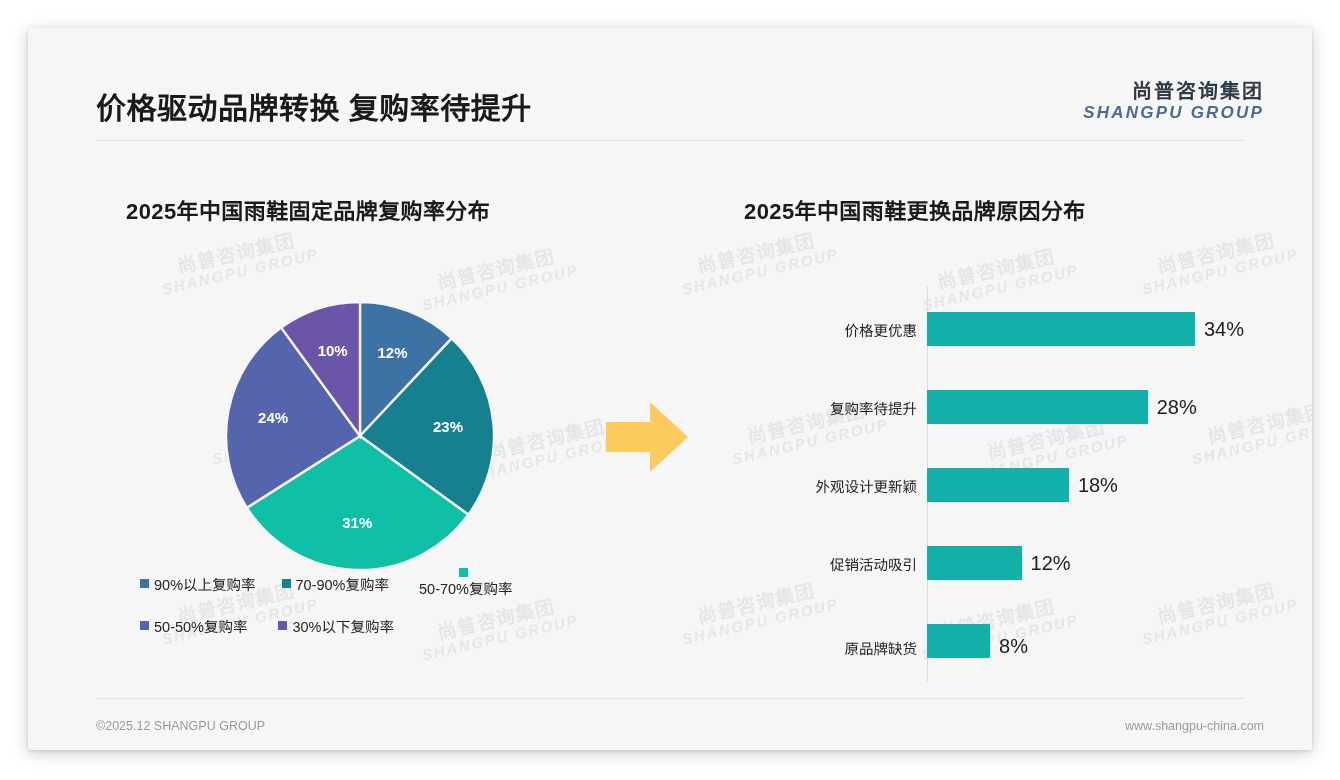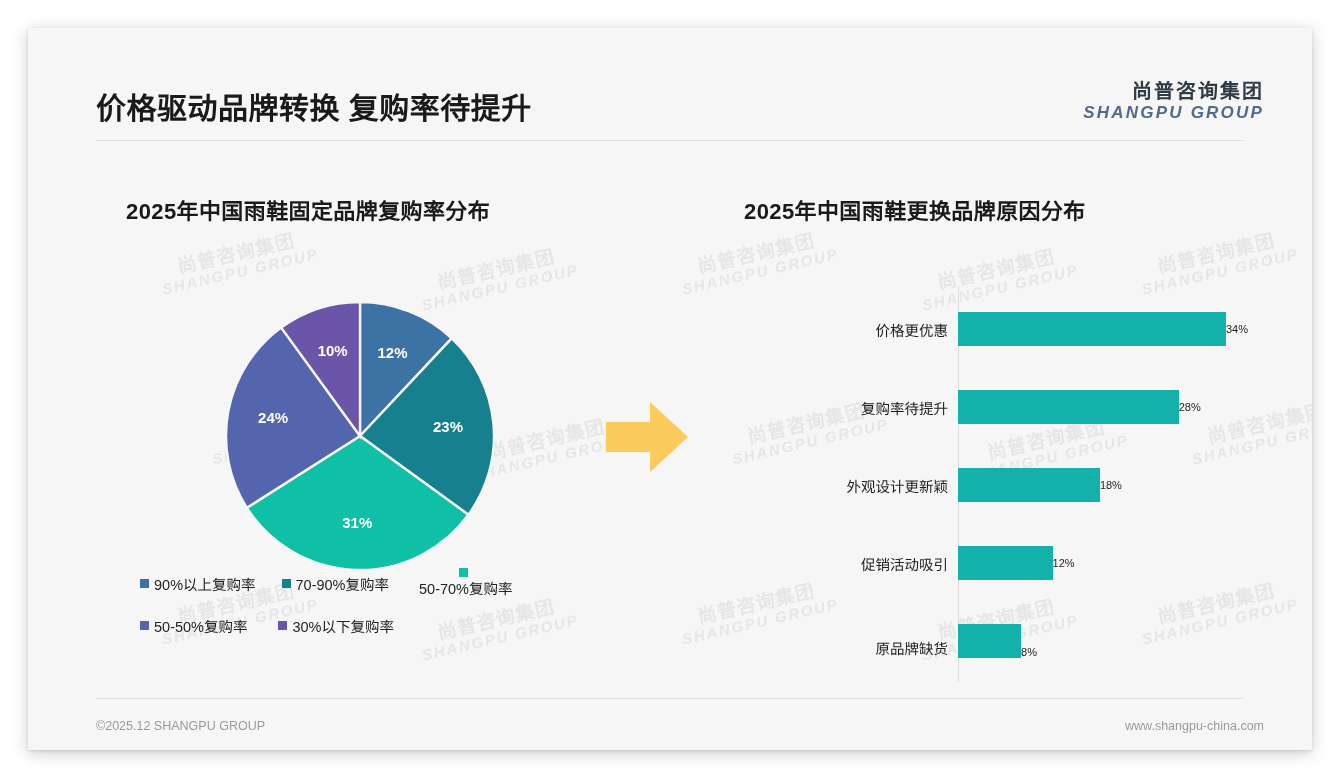--- a/index.html
+++ b/index.html
@@ -168,21 +168,21 @@
   #arrow {
     position: absolute;
     left: 578px;
     top: 372px;
     z-index: 4;
   }
 
   
   #bar-chart {
     position: absolute;
-    left: 760px;
+    left: 729px;
     top: 258px;
     width: 490px;
     height: 396px;
     z-index: 3;
   }
   #bar-axis {
     position: absolute;
     left: 170px;
     top: 0;
     width: 1px;
@@ -205,23 +205,23 @@
     color: #1f1f1f;
     white-space: nowrap;
     flex: 0 0 auto;
   }
   .bar-fill {
     height: 34px;
     background: #13b1a9;
     flex: 0 0 auto;
   }
   .bar-val {
-    font-size: 11px;
+    font-size: 20px;
     color: #1f1f1f;
-    padding-left: 0;
+    padding-left: 9px;
     white-space: nowrap;
   }
 
   
   #footnote-rule {
     position: absolute;
     left: 68px;
     top: 670px;
     width: 1148px;
     height: 1px;

